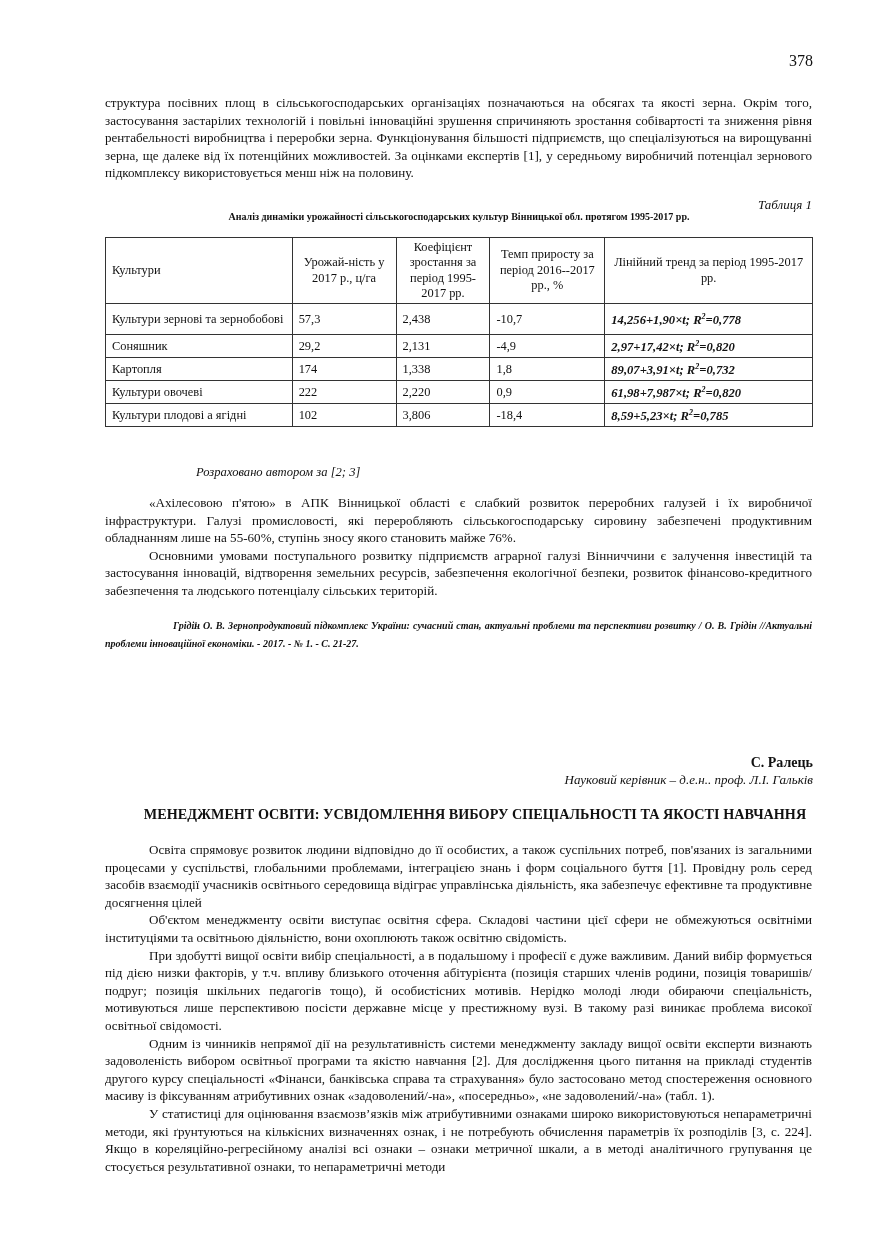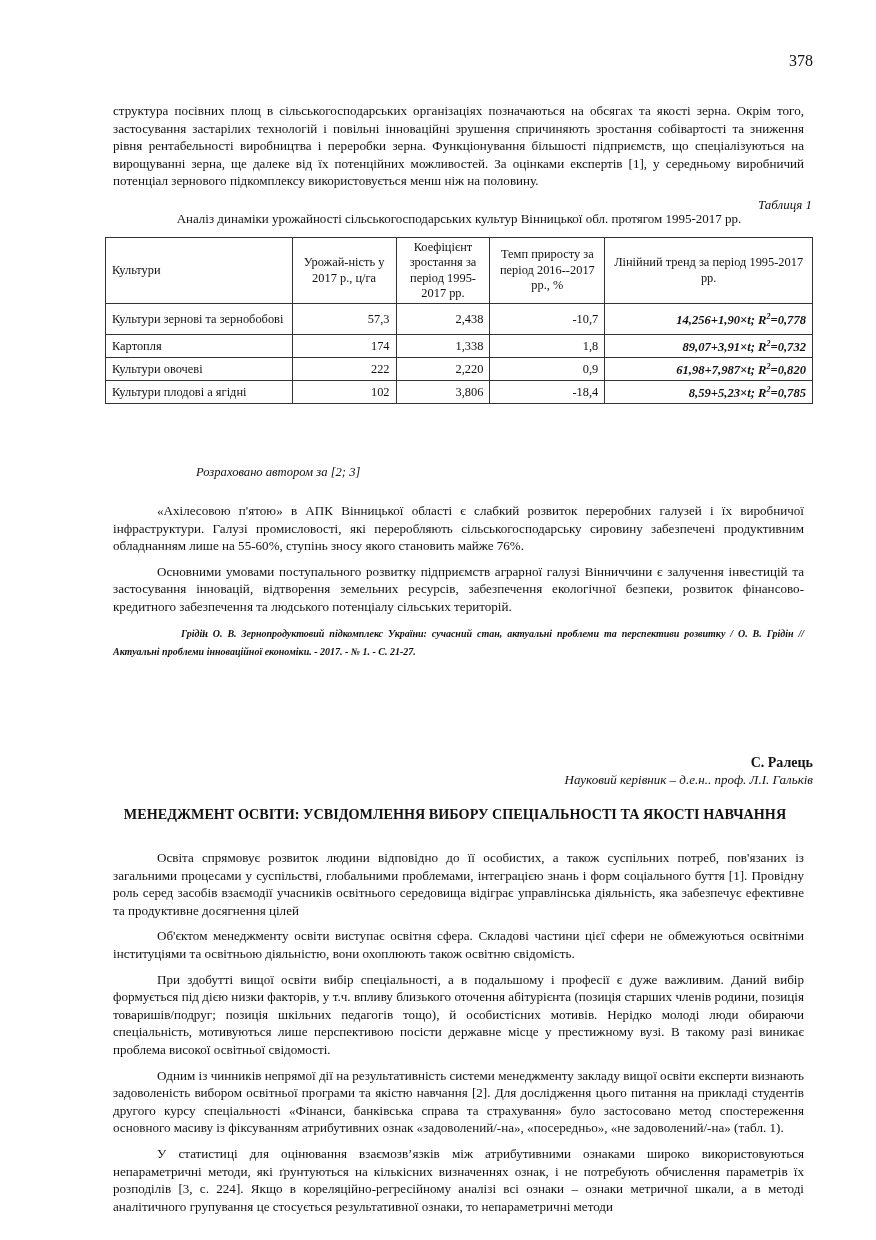--- a/index.html
+++ b/index.html
@@ -2,42 +2,42 @@
 <html><head>
 <meta charset="utf-8">
 <style>
   html, body { margin: 0; padding: 0; background: #ffffff; }
   body {
     width: 876px; height: 1240px; position: relative; overflow: hidden;
     font-family: "Liberation Serif", serif; color: #111;
   }
   .page-num { position: absolute; top: 52px; right: 63px; font-size: 16px; }
   .block { position: absolute; left: 105px; width: 707px; }
-  p { margin: 8px; font-size: 13.1px; line-height: 17.6px; text-align: justify; }
+  p { margin: 0; font-size: 13.1px; line-height: 17.6px; text-align: justify; }
   p.indent { text-indent: 44px; }
   .p1 { top: 94px; }
   .table-label { position: absolute; top: 197px; right: 64px; font-style: italic; font-size: 13px; }
-  .table-title { position: absolute; top: 211px; left: 100px; width: 718px; text-align: center; font-weight: normal; font-size: 13px; }
+  .table-title { position: absolute; top: 211px; left: 100px; width: 718px; text-align: center; font-weight: bold; font-size: 10px; }
   table.data { position: absolute; top: 237px; left: 105px; width: 708px; border-collapse: collapse; font-size: 12.4px; }
   table.data td, table.data th { border: 1px solid #333; padding: 0 6px; font-weight: normal; }
   table.data th { height: 65px; text-align: center; line-height: 15.5px; }
   table.data th.first { text-align: left; }
-  table.data td { height: 22px; text-align: right; line-height: 13px; }
+  table.data td { height: 22px; text-align: left; line-height: 13px; }
   table.data td.first { text-align: left; }
   table.data tr.tall td { height: 30px; }
   table.data td.trend { font-style: italic; font-weight: bold; font-size: 12.6px; }
   table.data sup { font-size: 8px; }
   .source { position: absolute; top: 465px; left: 148px; font-style: italic; font-size: 12.6px; margin-left: 48px; }
   .p2 { top: 494px; }
   .refs { top: 617px; }
   .refs p { font-style: italic; font-weight: bold; font-size: 10px; line-height: 17.5px; }
   .refs .num { font-weight: normal; display: inline-block; width: 24px; }
   .author { position: absolute; top: 755px; right: 63px; font-weight: bold; font-size: 14px; }
   .supervisor { position: absolute; top: 772px; right: 63px; font-style: italic; font-size: 13px; margin-left: 8px; }
-  .article-title { position: absolute; top: 806px; left: 96px; width: 718px; text-align: center; font-weight: bold; font-size: 14.2px; }
+  .article-title { position: absolute; top: 806px; left: 116px; width: 718px; text-align: center; font-weight: bold; font-size: 14.2px; }
   .p3 { top: 841px; }
 </style>
 </head>
 <body>
 
 <div class="page-num">378</div>
 
 <div class="block p1">
   <p>структура посівних площ в сільськогосподарських організаціях позначаються на обсягах та якості зерна. Окрім того, застосування застарілих технологій і повільні інноваційні зрушення спричиняють зростання собівартості та зниження рівня рентабельності виробництва і переробки зерна.  Функціонування більшості підприємств, що спеціалізуються на  вирощуванні зерна, ще далеке від їх потенційних можливостей. За оцінками експертів [1], у середньому виробничий потенціал зернового підкомплексу використовується менш ніж на половину.</p>
 </div>
@@ -60,20 +60,27 @@
     <th>Коефіцієнт зростання за період 1995-2017 рр.</th>
     <th>Темп приросту за період 2016--2017 рр., %</th>
     <th>Лінійний тренд за період 1995-2017 рр.</th>
   </tr>
   <tr class="tall">
     <td class="first">Культури зернові та зернобобові</td>
     <td>57,3</td>
     <td>2,438</td>
     <td>-10,7</td>
     <td class="trend"><span>14,256+1,90×t; R</span><sup>2</sup><span>=0,778</span></td>
+  </tr>
+  <tr>
+    <td class="first">Соняшник</td>
+    <td>29,2</td>
+    <td>2,131</td>
+    <td>-4,9</td>
+    <td class="trend"><span>2,97+17,42×t; R</span><sup>2</sup><span>=0,820</span></td>
   </tr>
   <tr>
     <td class="first">Картопля</td>
     <td>174</td>
     <td>1,338</td>
     <td>1,8</td>
     <td class="trend"><span>89,07+3,91×t; R</span><sup>2</sup><span>=0,732</span></td>
   </tr>
   <tr>
     <td class="first">Культури овочеві</td>

